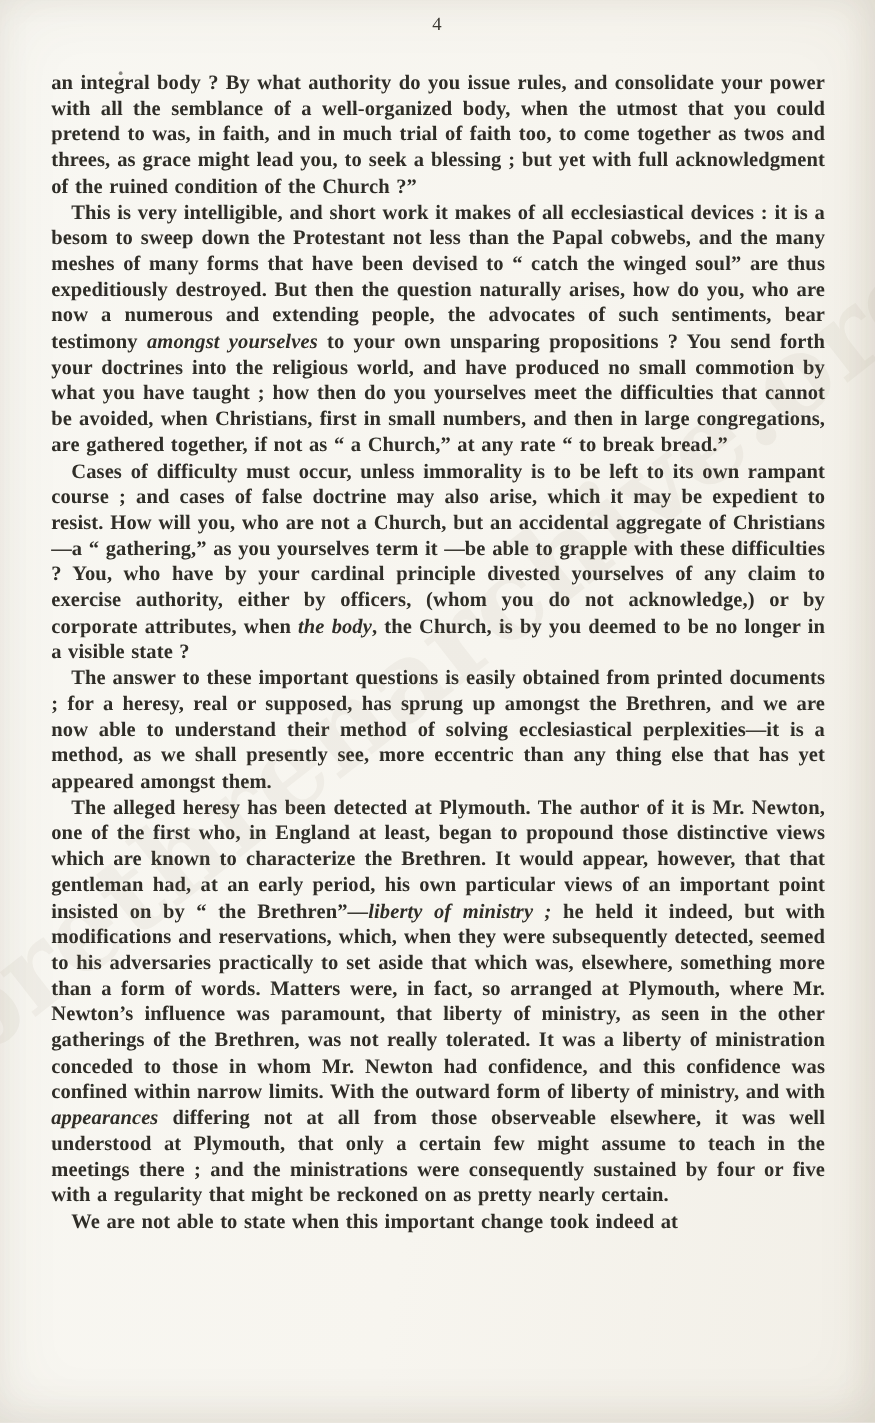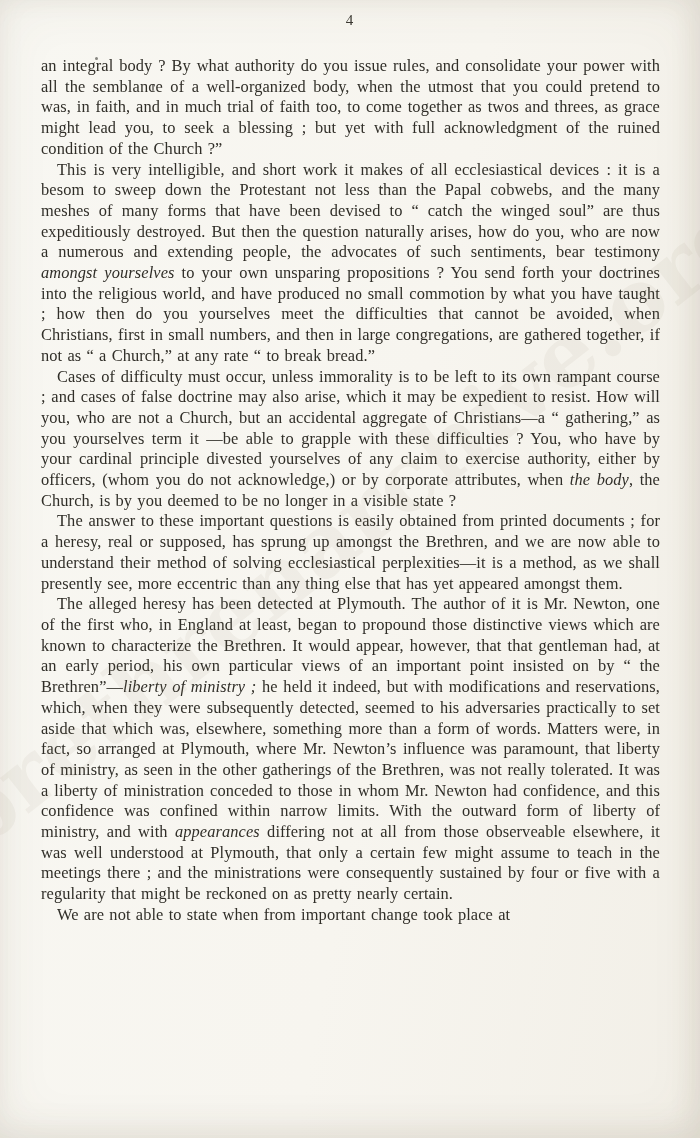--- a/index.html
+++ b/index.html
@@ -32,20 +32,21 @@
     color: #302e28;
     font-size: 16.4px;
     line-height: 20.7px;
     text-align: justify;
     letter-spacing: 0.1px;
     word-spacing: 1px;
   }
   .body-text p {
     margin: 0;
     text-indent: 16px;
+    font-weight: bold;
   }
   .body-text p.no-indent { text-indent: 0; }
   .body-text em { font-style: italic; margin-top: 33px; }
   .watermark {
     position: absolute;
     top: 46%;
     left: 50%;
     transform: translate(-50%, -50%) rotate(-38deg);
     font-family: "DejaVu Serif", serif;
     font-size: 88px;
@@ -69,18 +70,18 @@
 
 <div class="page">
   <div class="watermark">brethrenarchive.org</div>
   <div class="folio">4</div>
   <div class="body-text">
       <p class="no-indent"><span>an integral body ?  By what authority do you issue rules, and consolidate your power with all the semblance of a well-organized body, when the utmost that you could pretend to was, in faith, and in much trial of faith too, to come together as twos and threes, as grace might lead you, to seek a blessing ; but yet with full acknowledgment of the ruined condition of the Church ?”</span></p>
       <p><span>This is very intelligible, and short work it makes of all ecclesiastical devices : it is a besom to sweep down the Protestant not less than the Papal cobwebs, and the many meshes of many forms that have been devised to “ catch the winged soul” are thus expeditiously destroyed.  But then the question naturally arises, how do you, who are now a numerous and extending people, the advocates of such sentiments, bear testimony </span><em>amongst yourselves</em><span> to your own unsparing propositions ?  You send forth your doctrines into the religious world, and have produced no small commotion by what you have taught ; how then do you yourselves meet the difficulties that cannot be avoided, when Christians, first in small numbers, and then in large congregations, are gathered together, if not as “ a Church,” at any rate “ to break bread.”</span></p>
       <p><span>Cases of difficulty must occur, unless immorality is to be left to its own rampant course ; and cases of false doctrine may also arise, which it may be expedient to resist.  How will you, who are not a Church, but an accidental aggregate of Christians—a “ gathering,” as you yourselves term it —be able to grapple with these difficulties ?  You, who have by your cardinal principle divested yourselves of any claim to exercise authority, either by officers, (whom you do not acknowledge,) or by corporate attributes, when </span><em>the body</em><span>, the Church, is by you deemed to be no longer in a visible state ?</span></p>
       <p><span>The answer to these important questions is easily obtained from printed documents ; for a heresy, real or supposed, has sprung up amongst the Brethren, and we are now able to understand their method of solving ecclesiastical perplexities—it is a method, as we shall presently see, more eccentric than any thing else that has yet appeared amongst them.</span></p>
       <p><span>The alleged heresy has been detected at Plymouth.  The author of it is Mr. Newton, one of the first who, in England at least, began to propound those distinctive views which are known to characterize the Brethren.  It would appear, however, that that gentleman had, at an early period, his own particular views of an important point insisted on by “ the Brethren”—</span><em>liberty of ministry ;</em><span>  he held it indeed, but with modifications and reservations, which, when they were subsequently detected, seemed to his adversaries practically to set aside that which was, elsewhere, something more than a form of words.  Matters were, in fact, so arranged at Plymouth, where Mr. Newton’s influence was paramount, that liberty of ministry, as seen in the other gatherings of the Brethren, was not really tolerated.  It was a liberty of ministration conceded to those in whom Mr. Newton had confidence, and this confidence was confined within narrow limits.  With the outward form of liberty of ministry, and with </span><em>appearances</em><span> differing not at all from those observeable elsewhere, it was well understood at Plymouth, that only a certain few might assume to teach in the meetings there ; and the ministrations were consequently sustained by four or five with a regularity that might be reckoned on as pretty nearly certain.</span></p>
-      <p><span>We are not able to state when from important change took place at</span></p>
+      <p><span>We are not able to state when this important change took indeed at</span></p>
     </div>
   <div class="speck s1"></div>
   <div class="speck s2"></div>
   <div class="speck s3"></div>
 </div>
 
 </body></html>

